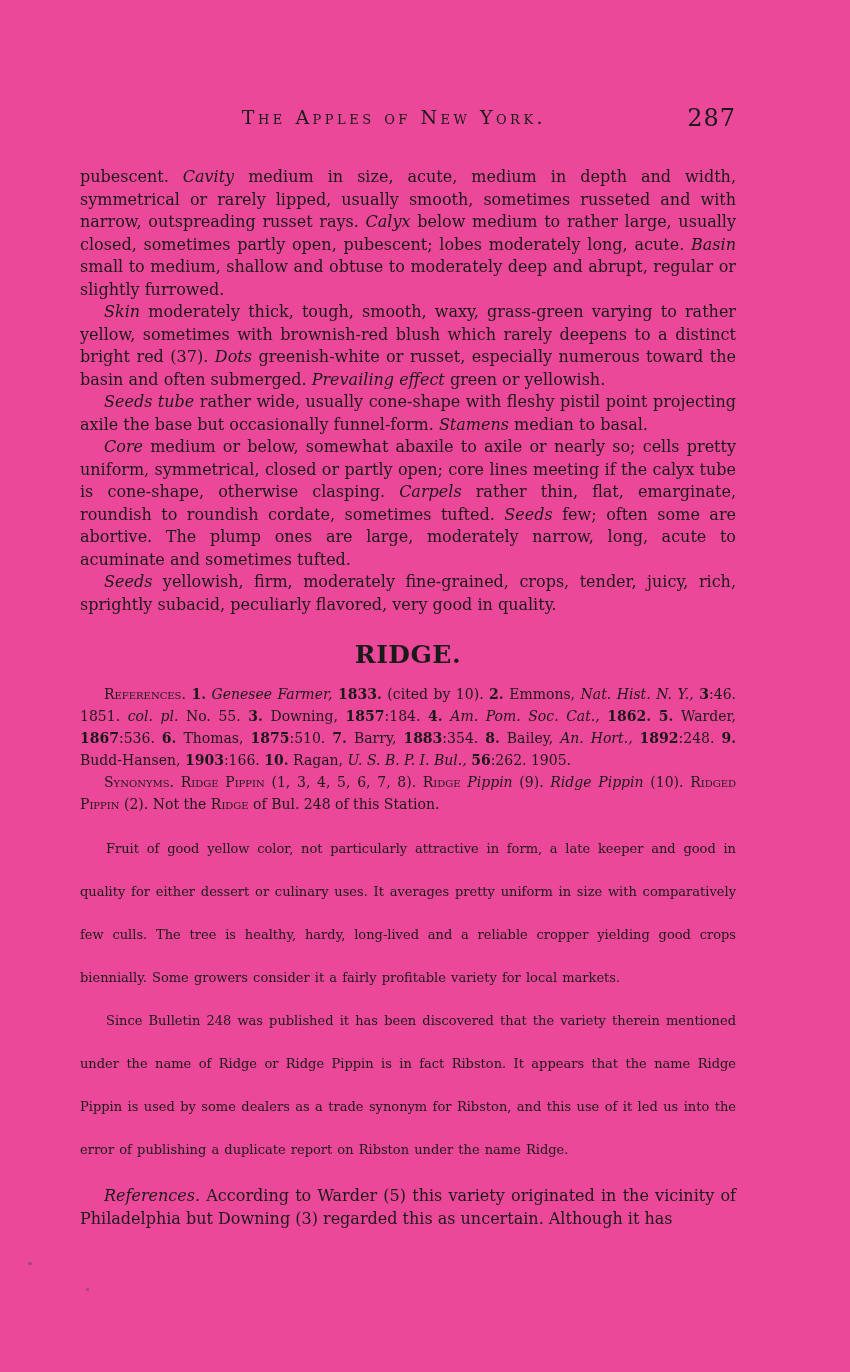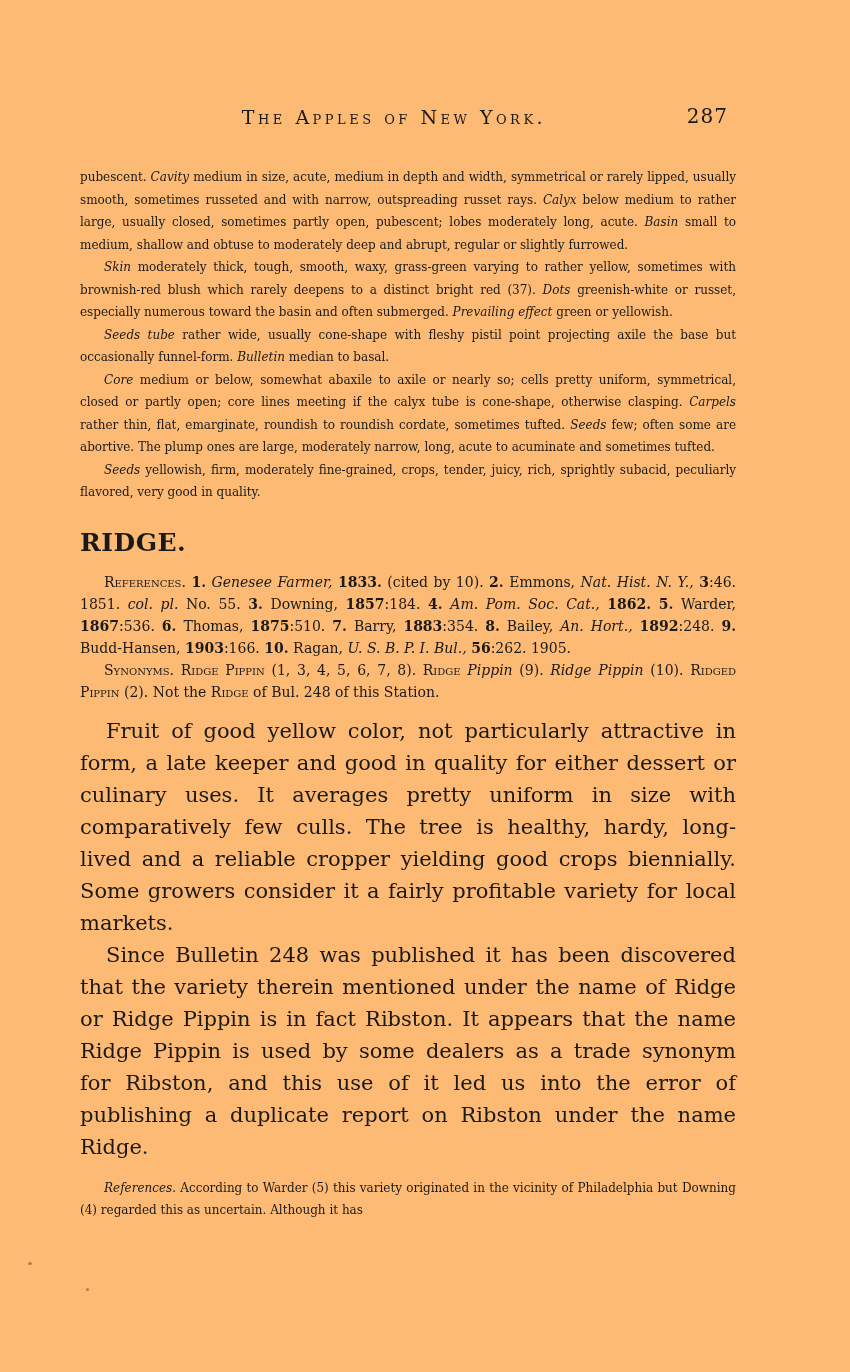--- a/index.html
+++ b/index.html
@@ -1,44 +1,44 @@
 <!DOCTYPE html>
 <html lang="en"><head>
 <meta charset="utf-8">
 <style>
   html,body{margin:0;padding:0;background:#e8e8e6;}
   .page{
     position:relative;
     width:850px;height:1372px;
-    background:#fdba74;
+    background:#ec4899;
     font-family:"DejaVu Serif","Liberation Serif",serif;
     color:#1a1a1a;
     overflow:hidden;
     margin:0 auto;
   }
   .content{position:absolute;left:80px;top:106px;width:656px;}
   .header{position:relative;height:26px;margin-bottom:34px;}
   .running-title{
     text-align:center;
     font-variant:small-caps;
     font-size:19px;
     letter-spacing:3.5px;
     transform:translateX(-14px);
     white-space:nowrap;
   }
-  .page-number{position:absolute;right:8px;top:-2px;font-size:20px;letter-spacing:1px;margin-left:12px;}
+  .page-number{position:absolute;right:0;top:-2px;font-size:24px;letter-spacing:1px;margin-left:12px;}
   p{margin:0;text-align:justify;}
-  .small{font-size:12px;line-height:22.5px;text-indent:24px;}
+  .small{font-size:16px;line-height:22.5px;text-indent:24px;}
   .cont{text-indent:0;}
   .ref{font-size:14px;line-height:22px;text-indent:24px;}
-  .large{font-size:21px;line-height:32px;text-indent:26px;word-spacing:1px;}
+  .large{font-size:13px;line-height:43px;text-indent:26px;word-spacing:1px;}
   .fruit-para{margin-top:12px;}
   .historical-para{margin-top:14px;}
   .variety-heading{
-    text-align:left;
+    text-align:center;
     font-size:25px;
     font-weight:700;
     letter-spacing:0.5px;
     margin:24px 0 14px 0;
     font-family:"DejaVu Serif","Liberation Serif",serif;
   }
   .it{font-style:italic;}
   .sc{font-variant:small-caps;}
   .bd{font-weight:bold;}
   .speck{position:absolute;background:#55504a;border-radius:50%;opacity:.55;}
@@ -51,31 +51,31 @@
 <div class="page">
   <div class="content">
 
     <div class="header">
       <div class="running-title">The Apples of New York.</div>
       <div class="page-number">287</div>
     </div>
 
     <p class="small cont"><span>pubescent.  </span><span class="it">Cavity</span><span> medium in size, acute, medium in depth and width, symmetrical or rarely lipped, usually smooth, sometimes russeted and with narrow, outspreading russet rays.  </span><span class="it">Calyx</span><span> below medium to rather large, usually closed, sometimes partly open, pubescent; lobes moderately long, acute.  </span><span class="it">Basin</span><span> small to medium, shallow and obtuse to moderately deep and abrupt, regular or slightly furrowed.</span></p>
     <p class="small"><span class="it">Skin</span><span> moderately thick, tough, smooth, waxy, grass-green varying to rather yellow, sometimes with brownish-red blush which rarely deepens to a distinct bright red (37).  </span><span class="it">Dots</span><span> greenish-white or russet, especially numerous toward the basin and often submerged.  </span><span class="it">Prevailing effect</span><span> green or yellowish.</span></p>
-    <p class="small"><span class="it">Seeds tube</span><span> rather wide, usually cone-shape with fleshy pistil point projecting axile the base but occasionally funnel-form.  </span><span class="it">Bulletin</span><span> median to basal.</span></p>
+    <p class="small"><span class="it">Seeds tube</span><span> rather wide, usually cone-shape with fleshy pistil point projecting axile the base but occasionally funnel-form.  </span><span class="it">Stamens</span><span> median to basal.</span></p>
     <p class="small"><span class="it">Core</span><span> medium or below, somewhat abaxile to axile or nearly so; cells pretty uniform, symmetrical, closed or partly open; core lines meeting if the calyx tube is cone-shape, otherwise clasping.  </span><span class="it">Carpels</span><span> rather thin, flat, emarginate, roundish to roundish cordate, sometimes tufted.  </span><span class="it">Seeds</span><span> few; often some are abortive.  The plump ones are large, moderately narrow, long, acute to acuminate and sometimes tufted.</span></p>
     <p class="small"><span class="it">Seeds</span><span> yellowish, firm, moderately fine-grained, crops, tender, juicy, rich, sprightly subacid, peculiarly flavored, very good in quality.</span></p>
 
     <h2 class="variety-heading">RIDGE.</h2>
 
     <p class="ref"><span class="sc">References.</span><span>  </span><span class="bd">1.</span><span> </span><span class="it">Genesee Farmer,</span><span> </span><span class="bd">1833.</span><span> (cited by 10).  </span><span class="bd">2.</span><span> Emmons, </span><span class="it">Nat. Hist. N. Y.,</span><span> </span><span class="bd">3</span><span>:46. 1851. </span><span class="it">col. pl.</span><span> No. 55.  </span><span class="bd">3.</span><span> Downing, </span><span class="bd">1857</span><span>:184.  </span><span class="bd">4.</span><span> </span><span class="it">Am. Pom. Soc. Cat.,</span><span> </span><span class="bd">1862.</span><span>  </span><span class="bd">5.</span><span> Warder, </span><span class="bd">1867</span><span>:536.  </span><span class="bd">6.</span><span> Thomas, </span><span class="bd">1875</span><span>:510.  </span><span class="bd">7.</span><span> Barry, </span><span class="bd">1883</span><span>:354.  </span><span class="bd">8.</span><span> Bailey, </span><span class="it">An. Hort.,</span><span> </span><span class="bd">1892</span><span>:248.  </span><span class="bd">9.</span><span> Budd-Hansen, </span><span class="bd">1903</span><span>:166.  </span><span class="bd">10.</span><span> Ragan, </span><span class="it">U. S. B. P. I. Bul.,</span><span> </span><span class="bd">56</span><span>:262. 1905.</span></p>
     <p class="ref"><span class="sc">Synonyms.</span><span>  </span><span class="sc">Ridge Pippin</span><span> (1, 3, 4, 5, 6, 7, 8).  </span><span class="sc">Ridge</span><span> </span><span class="it">Pippin</span><span> (9).  </span><span class="it">Ridge Pippin</span><span> (10).  </span><span class="sc">Ridged Pippin</span><span> (2).  Not the </span><span class="sc">Ridge</span><span> of Bul. 248 of this Station.</span></p>
 
     <p class="large fruit-para"><span>Fruit of good yellow color, not particularly attractive in form, a late keeper and good in quality for either dessert or culinary uses.  It averages pretty uniform in size with comparatively few culls.  The tree is healthy, hardy, long-lived and a reliable cropper yielding good crops biennially.  Some growers consider it a fairly profitable variety for local markets.</span></p>
     <p class="large"><span>Since Bulletin 248 was published it has been discovered that the variety therein mentioned under the name of Ridge or Ridge Pippin is in fact Ribston.  It appears that the name Ridge Pippin is used by some dealers as a trade synonym for Ribston, and this use of it led us into the error of publishing a duplicate report on Ribston under the name Ridge.</span></p>
 
-    <p class="small historical-para"><span class="it">References.</span><span>  According to Warder (5) this variety originated in the vicinity of Philadelphia but Downing (4) regarded this as uncertain.  Although it has</span></p>
+    <p class="small historical-para"><span class="it">References.</span><span>  According to Warder (5) this variety originated in the vicinity of Philadelphia but Downing (3) regarded this as uncertain.  Although it has</span></p>
 
   </div>
 
   <div class="speck speck-1"></div>
   <div class="speck speck-2"></div>
 </div>
 
 </body></html>

